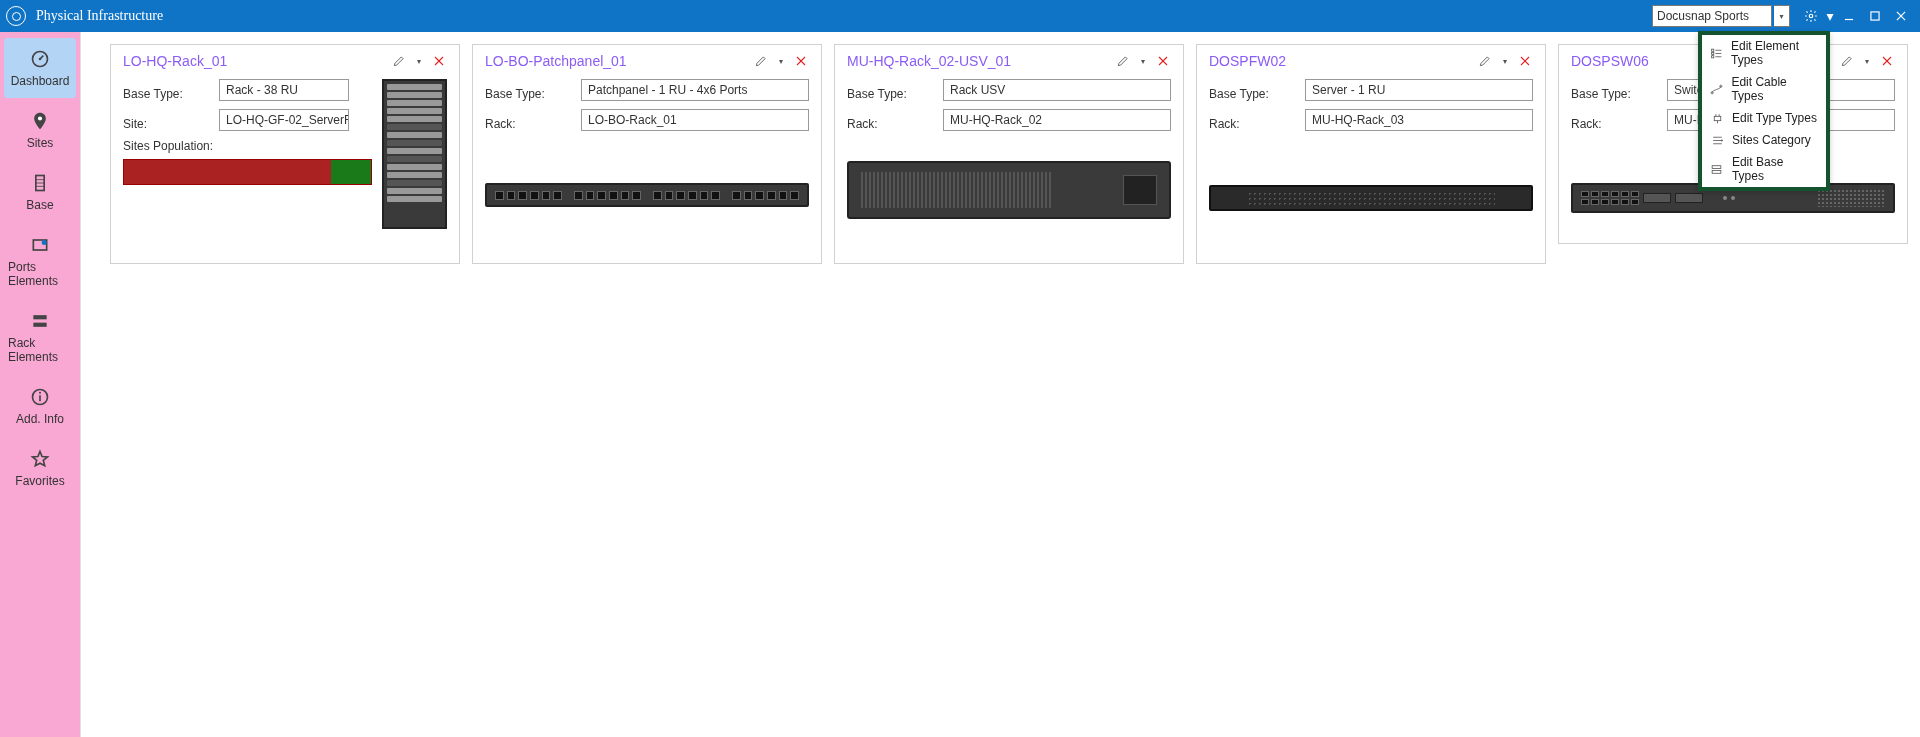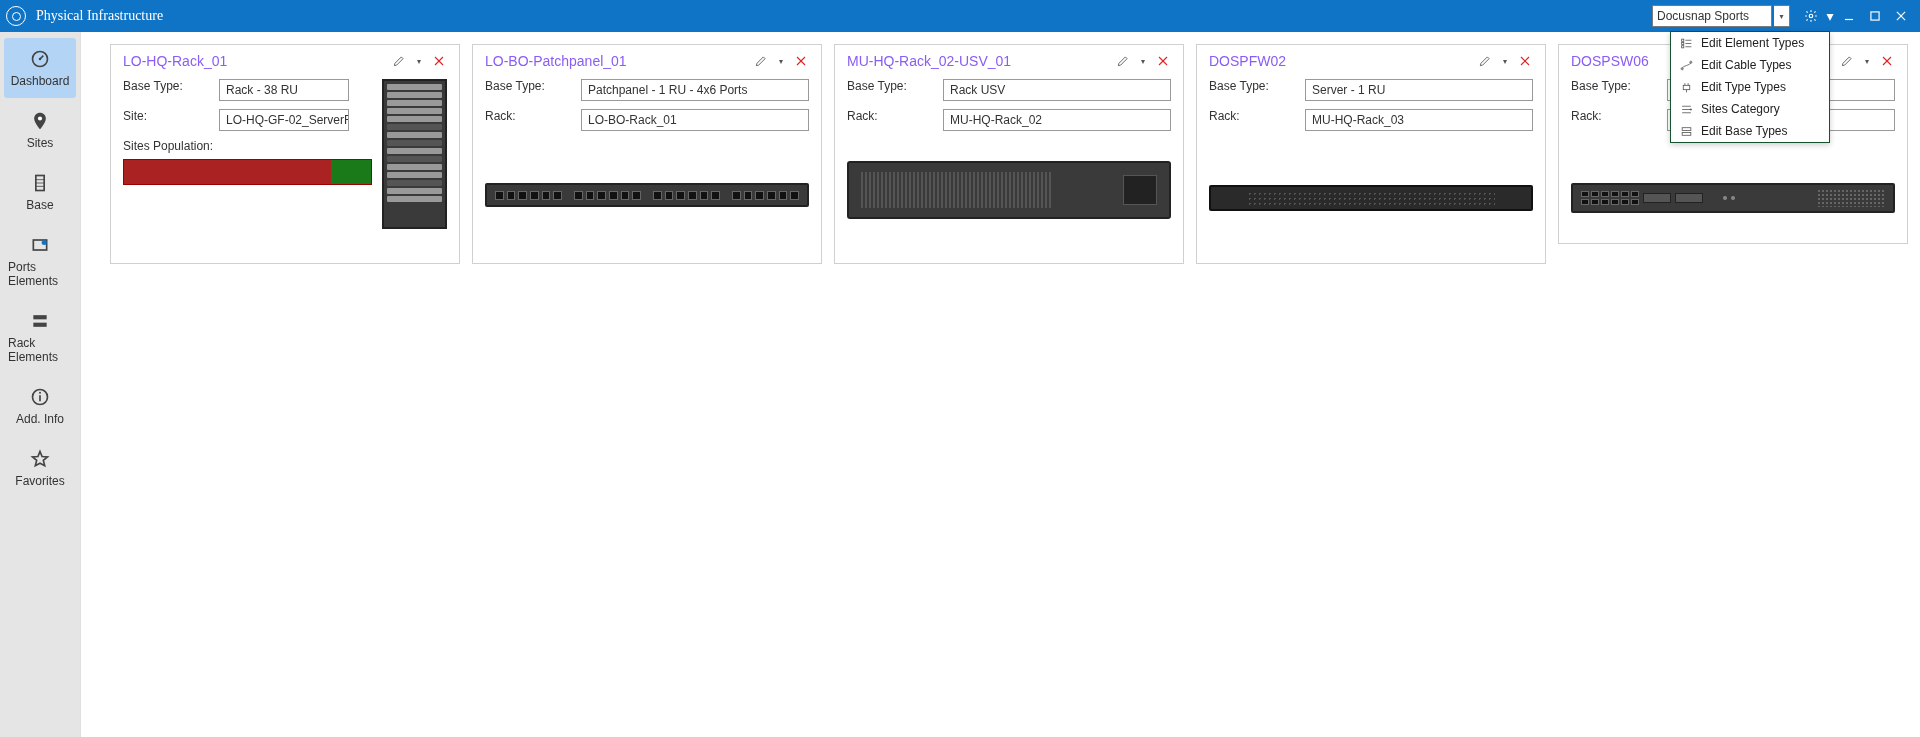--- a/index.html
+++ b/index.html
@@ -46,21 +46,21 @@
   .tb-btn {
     width: 26px; height: 26px; display:flex; align-items:center; justify-content:center;
     color:#fff; font-size:14px; cursor:pointer;
   }
   .tb-btn svg { width:14px; height:14px; stroke:#fff; fill:none; stroke-width:2; }
   .gear-caret { display:flex; align-items:center; }
 
   
   .sidebar {
     position:absolute; top:32px; left:0; bottom:0;
-    width: 81px; background:#e5e5e5; border-right:1px solid #e0e0e0;
+    width: 81px; background:#f9a8d4; border-right:1px solid #e0e0e0;
     padding-top:4px;
   }
   .nav-item {
     display:flex; flex-direction:column; align-items:center;
     padding:10px 4px; color:#333; font-size:12px; cursor:pointer;
     margin:2px 4px; border-radius:3px;
   }
   .nav-item.active { background:#b4d4f5; }
   .nav-icon { width:22px; height:22px; margin-bottom:4px; display:flex; align-items:center; justify-content:center; }
   .nav-icon svg { width:20px; height:20px; fill:#444; }
@@ -77,21 +77,21 @@
   }
   .card-head { display:flex; align-items:center; margin-bottom:10px; }
   .card-title { font-size:14px; color:#8b5cf6; flex:1; }
   .card-actions { display:flex; align-items:center; gap:4px; }
   .ic-btn { width:16px; height:16px; display:flex; align-items:center; justify-content:center; cursor:pointer; }
   .ic-btn.edit svg { width:14px; height:14px; stroke:#555; fill:none; stroke-width:1.5; }
   .ic-btn.caret { font-size:8px; color:#555; }
   .ic-btn.del { color:#d22; font-size:14px; font-weight:normal; }
   .ic-btn.del svg { width:12px; height:12px; stroke:#d22; stroke-width:2.2; fill:none; }
 
-  .field-row { display:flex; align-items:flex-start; margin-bottom:8px; gap:6px; }
+  .field-row { display:flex; align-items:flex-end; margin-bottom:8px; gap:6px; }
   .field-label { width:90px; color:#333; font-size:12px; }
   .field-input {
     flex:1; height:22px; border:1px solid #999; background:#fff;
     padding:2px 6px; font-size:12px; color:#333;
     display:flex; align-items:center; overflow:hidden; white-space:nowrap;
   }
 
   
   .card1-body { display:flex; gap:10px; }
   .card1-left { flex:1; }
@@ -131,21 +131,21 @@
   .sw-port-block { display:flex; flex-direction:column; gap:2px; }
   .sw-port-row { display:flex; gap:2px; }
   .sw-port { width:8px; height:6px; background:#111; border:1px solid #666; }
   .sw-slot { width:28px; height:10px; background:#555; border:1px solid #222; }
   .sw-led { width:4px; height:4px; background:#888; border-radius:50%; }
   .sw-grille { flex:0 0 68px; height:18px; background-image:radial-gradient(#666 1px, transparent 1px); background-size:4px 4px; margin-left:auto; }
 
   
   .gear-menu {
     position:absolute; top:31px; right:90px;
-    width:160px; background:#fff; border:1px solid #14532d;
+    width:132px; background:#fff; border:4px solid #14532d;
     box-shadow:0 2px 6px rgba(0,0,0,.2); z-index:100;
   }
   .gear-menu-item {
     display:flex; align-items:center; padding:4px 8px; gap:8px;
     font-size:12px; color:#222; cursor:pointer;
   }
   .gm-icon { width:14px; height:14px; display:flex; align-items:center; justify-content:center; color:#555; }
   .gm-icon svg { width:13px; height:13px; stroke:#555; fill:none; stroke-width:1.5; }
 </style>
 </head>

